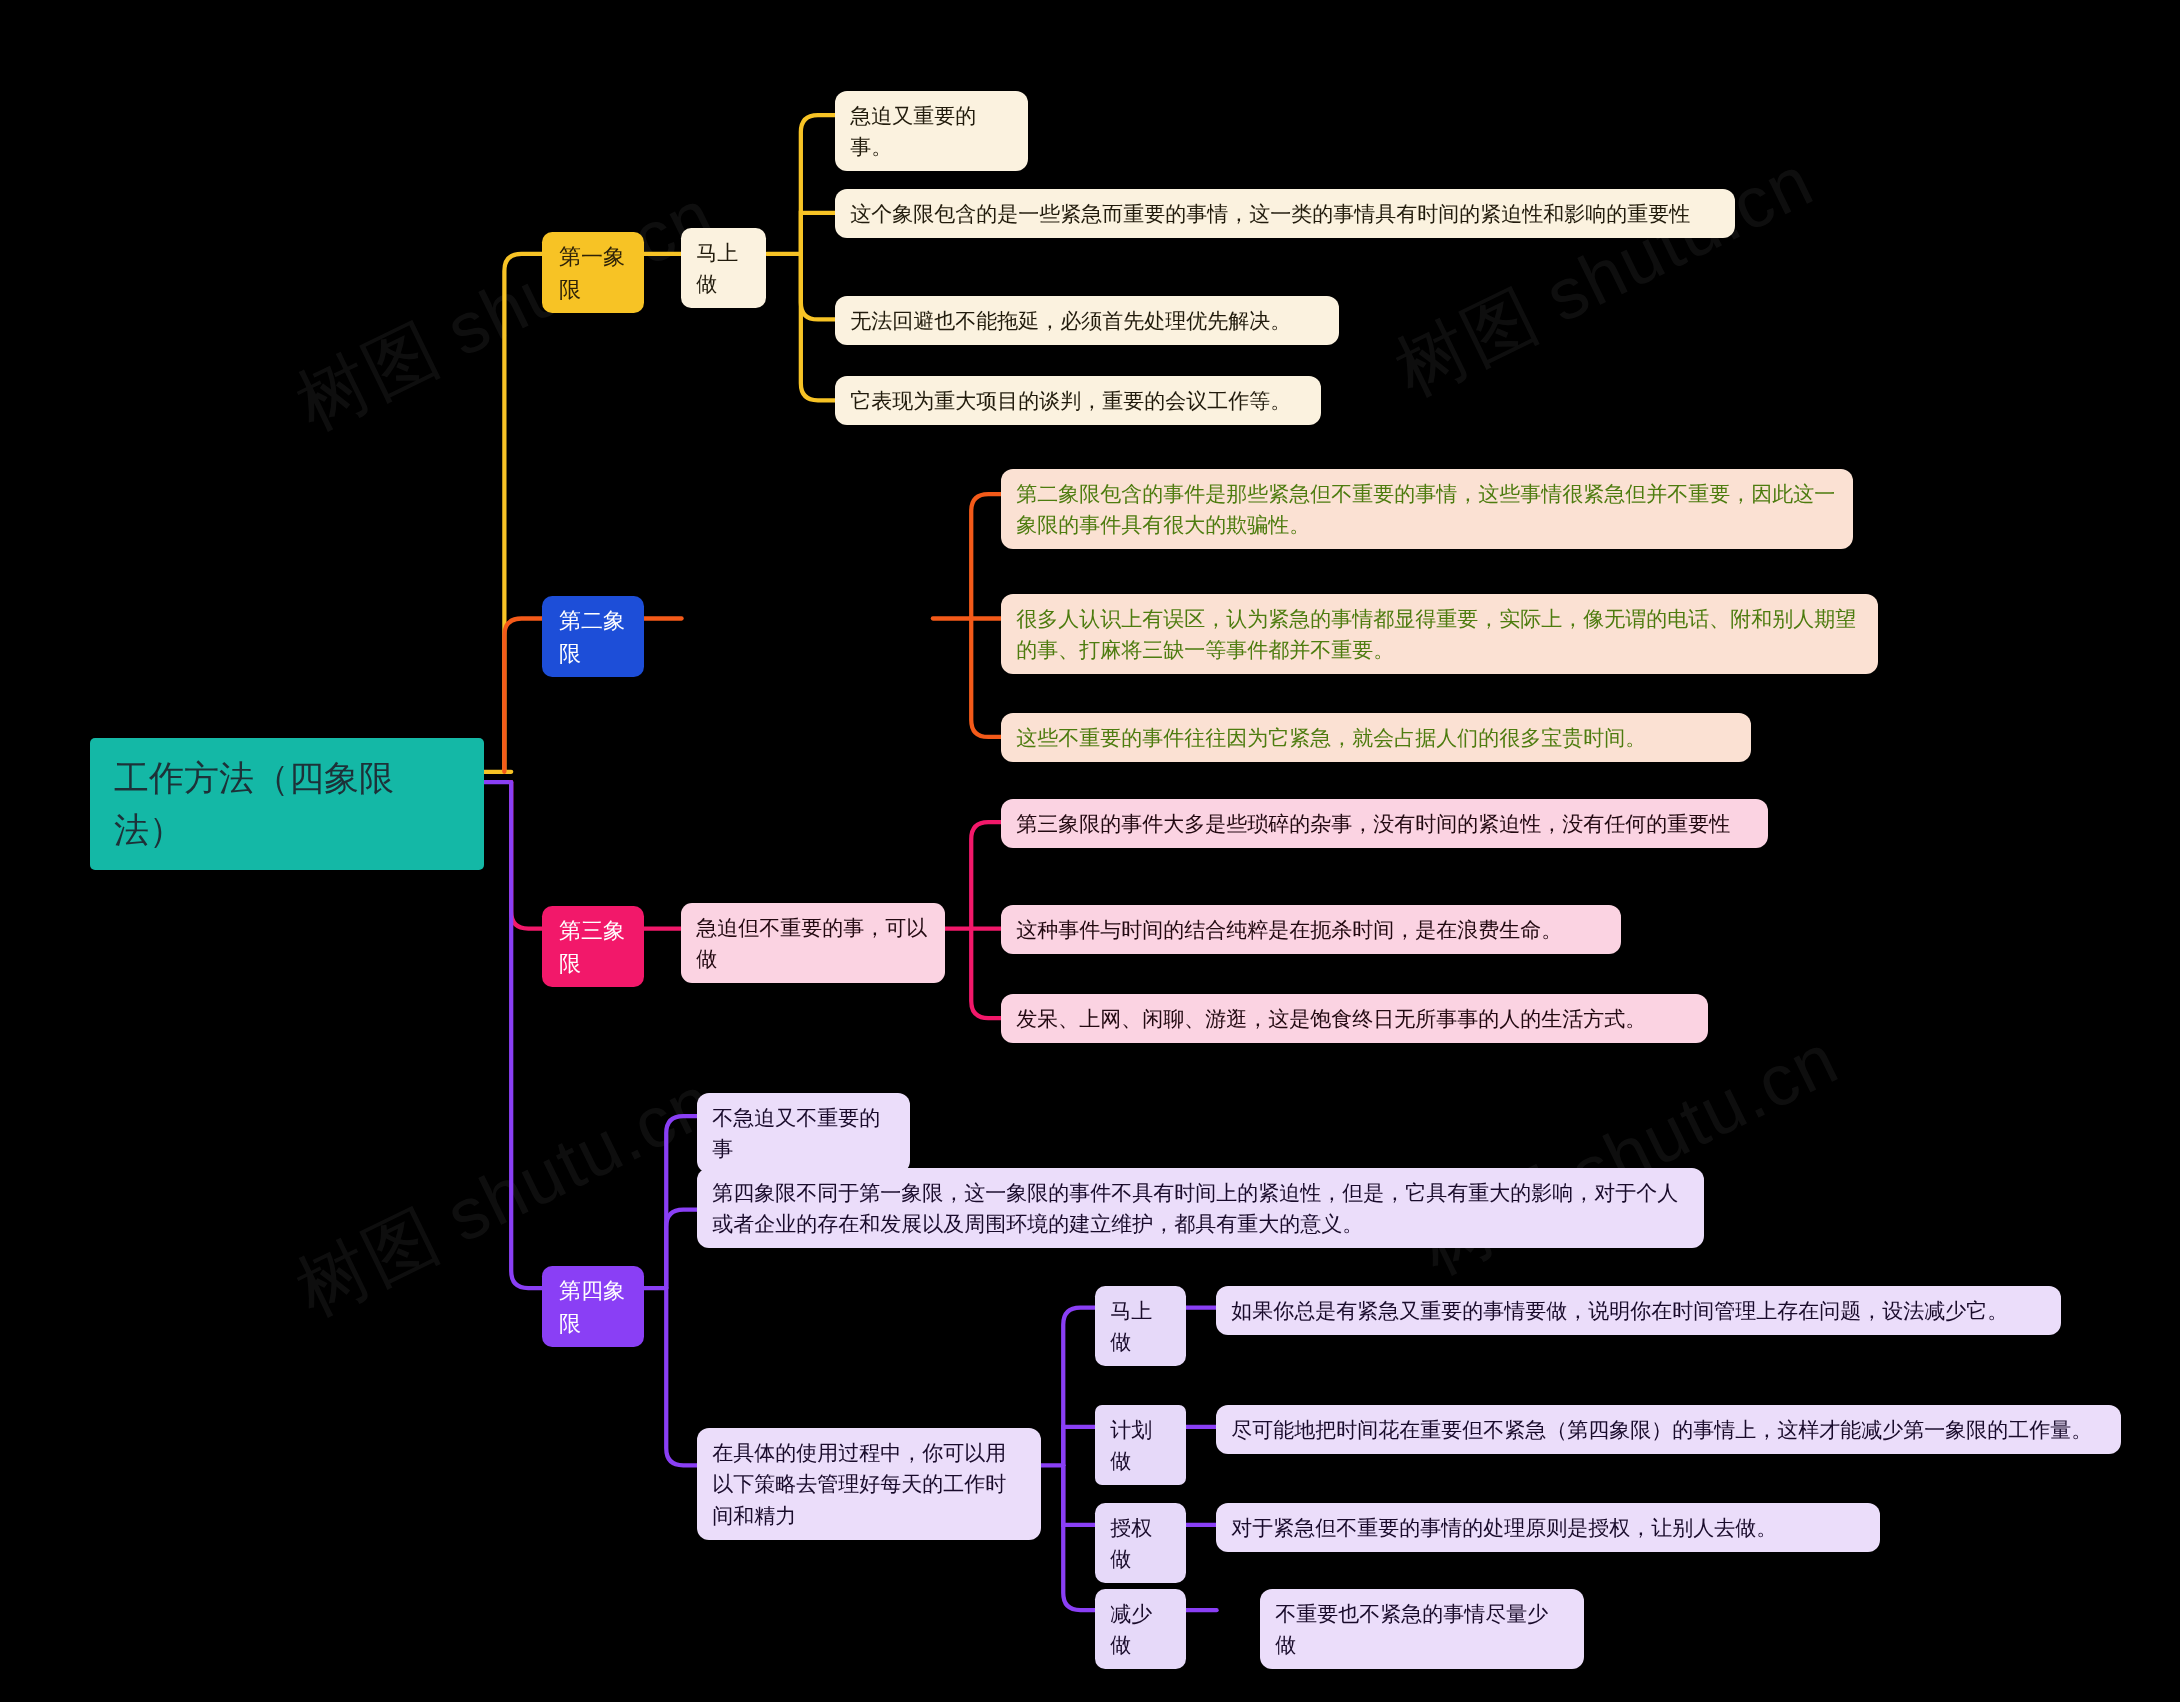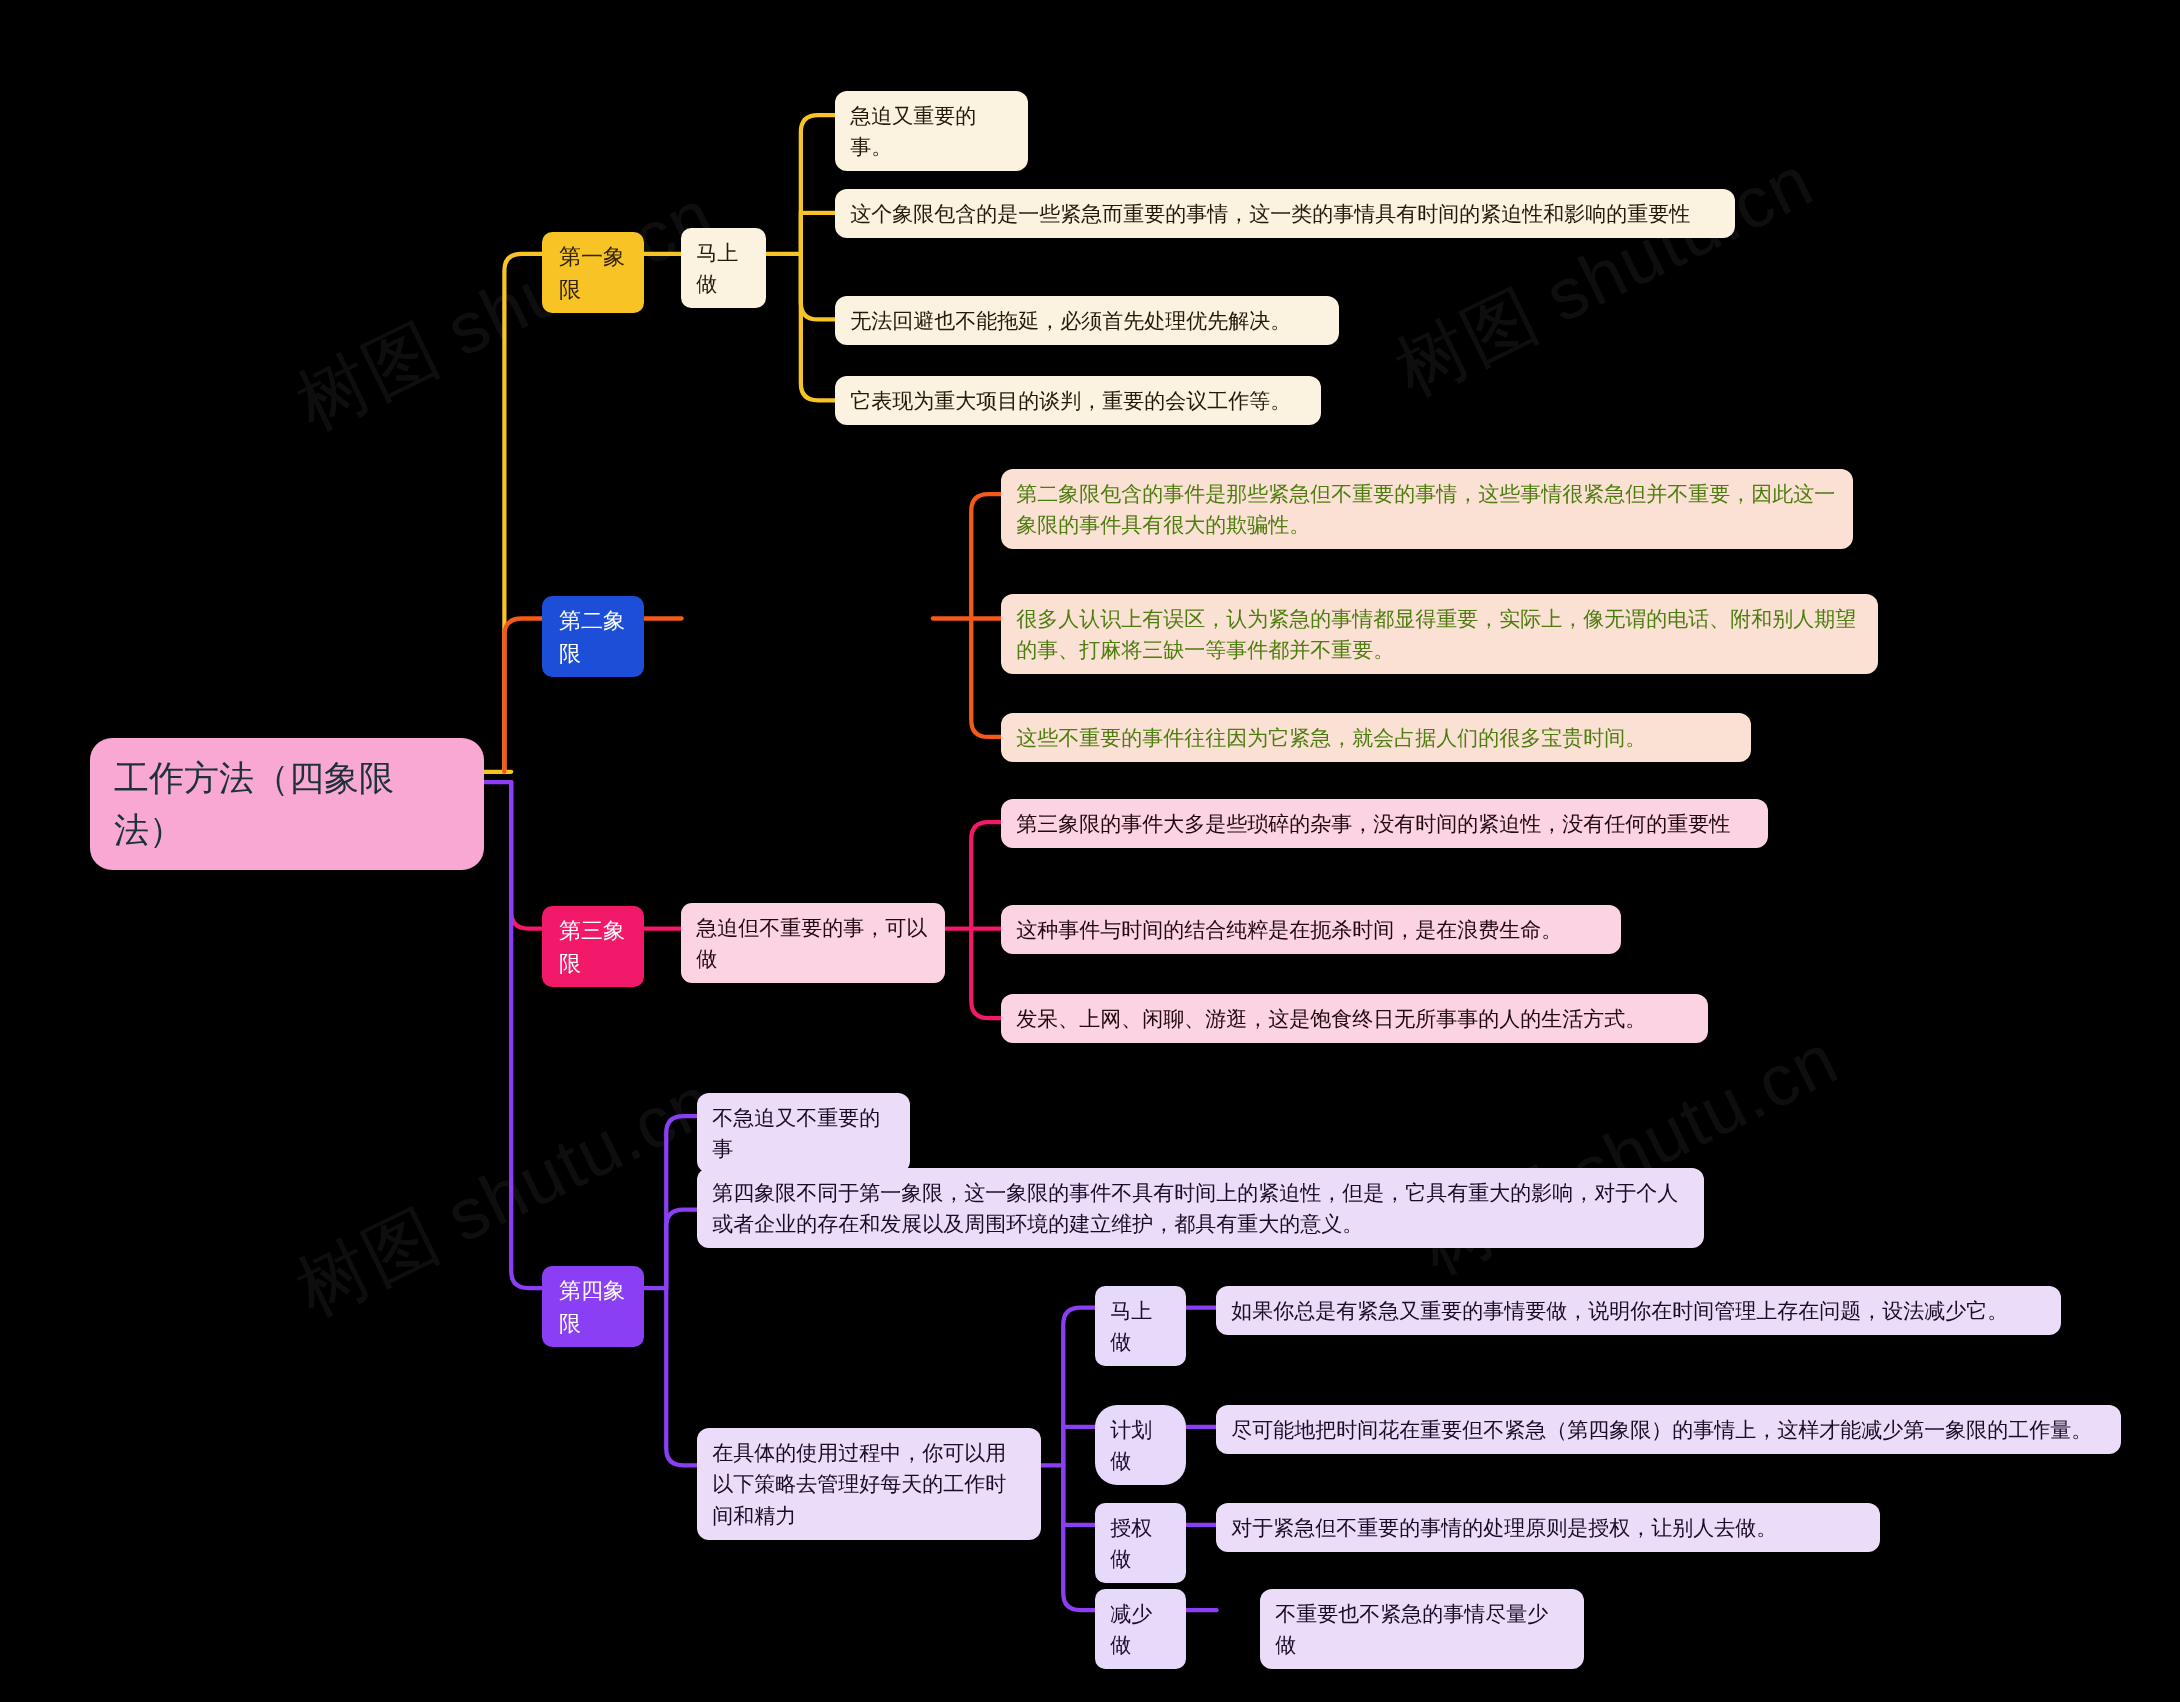--- a/index.html
+++ b/index.html
@@ -34,24 +34,24 @@
     display:flex;
     align-items:center;
     border-radius:12px;
     padding:8.5px 15.3px;
     line-height:1.5;
     white-space:pre-wrap;
     font-size:21px;
     color:#1c1c1c;
   }
   .root{
-    background:#f9a8d4;
+    background:#14b8a6;
     color:#1d3138;
     font-size:35px;
-    border-radius:22px;
+    border-radius:5px;
     padding:13.6px 24px;
   }
   .q-label{
     font-size:22px;
     border-radius:10.2px;
     padding:7.7px 17px;
     justify-content:center;
   }
   .q1{background:#F7C325;color:#2e2208;}
   .q2{background:#1d4ed8;color:#ffffff;}
@@ -150,21 +150,21 @@
 
   <div class="node q-label q4" style="left:542px;top:1266px;width:102px;">第四象限</div>
 
   <div class="node t4" style="left:697px;top:1093px;width:213px;">不急迫又不重要的事</div>
   <div class="node t4" style="left:697px;top:1168px;width:1007px;">第四象限不同于第一象限，这一象限的事件不具有时间上的紧迫性，但是，它具有重大的影响，对于个人或者企业的存在和发展以及周围环境的建立维护，都具有重大的意义。</div>
   <div class="node t4" style="left:697px;top:1428px;width:344px;">在具体的使用过程中，你可以用以下策略去管理好每天的工作时间和精力</div>
 
   <div class="node t4b" style="left:1095px;top:1286px;width:91px;justify-content:center;border-radius:10.2px;">马上做</div>
   <div class="node t4" style="left:1216px;top:1286px;width:845px;">如果你总是有紧急又重要的事情要做，说明你在时间管理上存在问题，设法减少它。</div>
 
-  <div class="node t4b" style="left:1095px;top:1405px;width:91px;justify-content:center;border-radius:22px;">计划做</div>
+  <div class="node t4b" style="left:1095px;top:1405px;width:91px;justify-content:center;border-radius:7px;">计划做</div>
   <div class="node t4" style="left:1216px;top:1405px;width:905px;">尽可能地把时间花在重要但不紧急（第四象限）的事情上，这样才能减少第一象限的工作量。</div>
 
   <div class="node t4b" style="left:1095px;top:1503px;width:91px;justify-content:center;border-radius:10.2px;">授权做</div>
   <div class="node t4" style="left:1216px;top:1503px;width:664px;">对于紧急但不重要的事情的处理原则是授权，让别人去做。</div>
 
   <div class="node t4b" style="left:1095px;top:1589px;width:91px;justify-content:center;border-radius:10.2px;">减少做</div>
   <div class="node t4" style="left:1216px;top:1589px;width:324px;margin-left:44px;">不重要也不紧急的事情尽量少做</div>
 
 </div>
 

